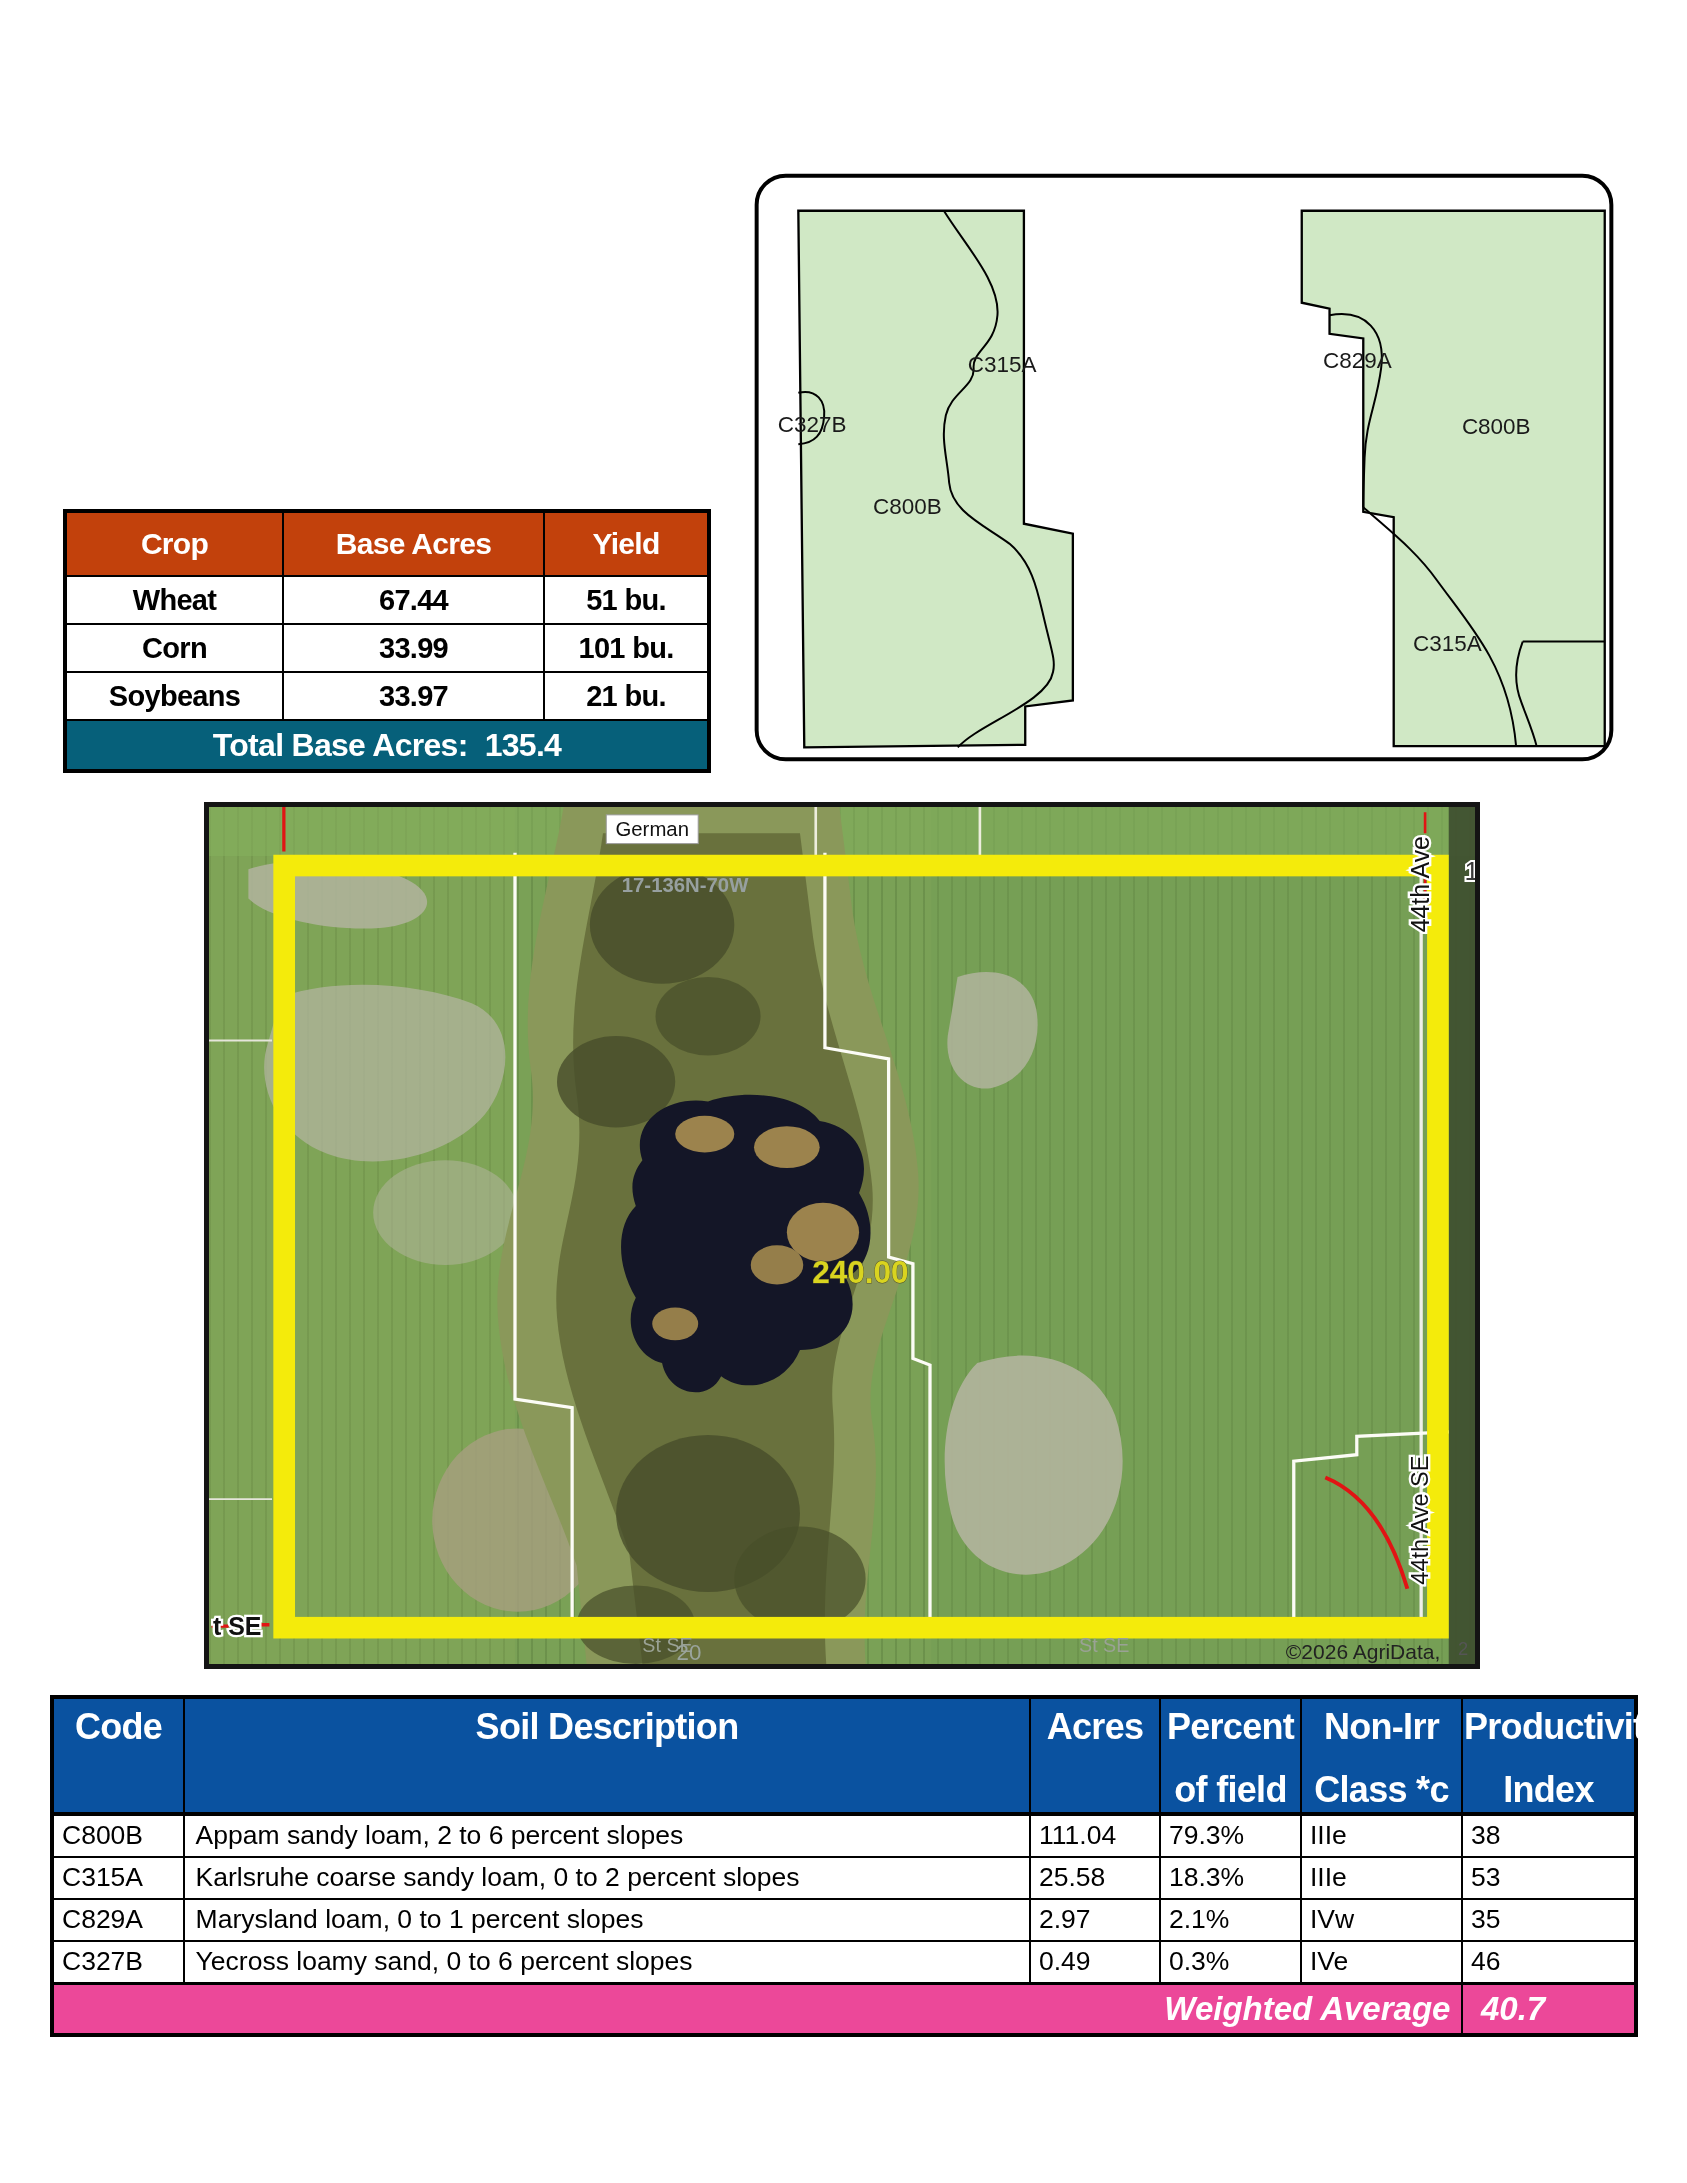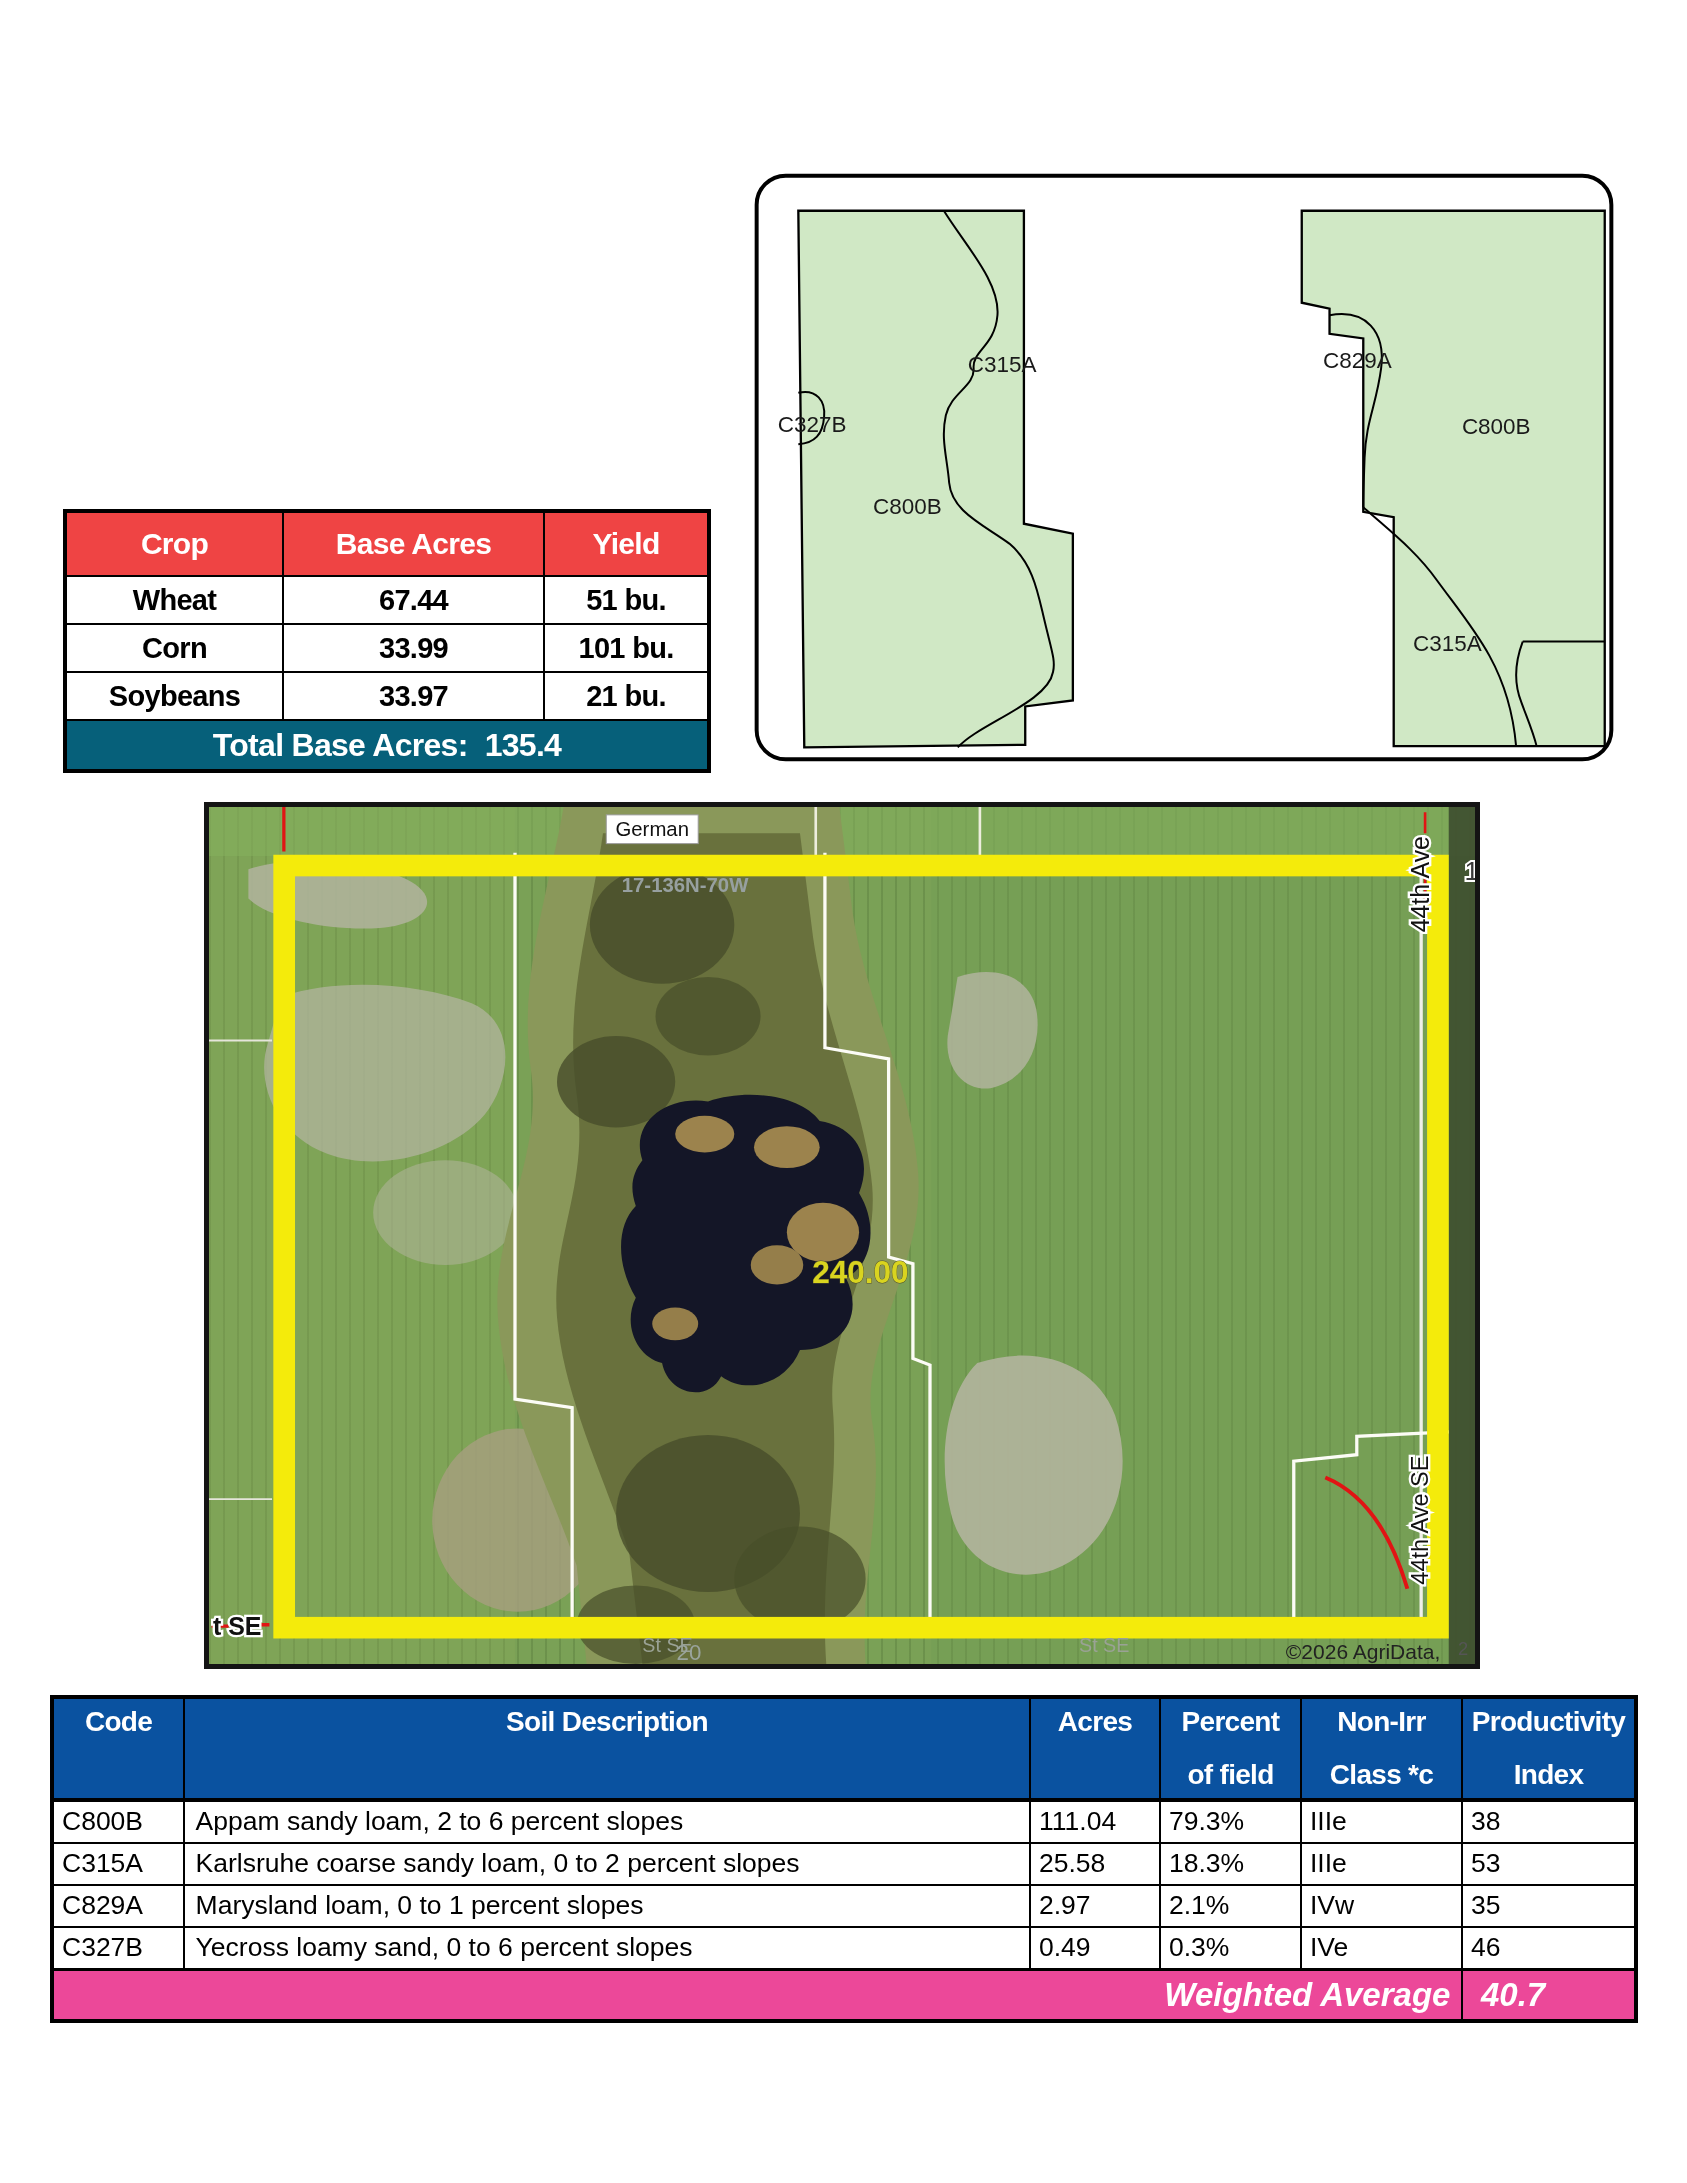--- a/index.html
+++ b/index.html
@@ -4,21 +4,21 @@
 <style>
   html,body{margin:0;padding:0;background:#ffffff;}
   body{width:1687px;height:2183px;position:relative;font-family:"Liberation Sans",sans-serif;}
   .abs{position:absolute;}
 
   
   .crop-table{left:63px;top:509px;width:645px;border-collapse:collapse;table-layout:fixed;
     border:4.6px solid #000;background:#fff;}
   .crop-table td{border:2.6px solid #000;text-align:center;vertical-align:middle;
     font-weight:700;color:#000;letter-spacing:-0.7px;}
-  .crop-table .hdr td{background:#ef4444;color:#fff;font-size:30px;height:60px;}
+  .crop-table .hdr td{background:#c2410c;color:#fff;font-size:30px;height:60px;}
   .crop-table .row td{font-size:29px;height:44px;}
   .crop-table .foot td{background:#06607a;color:#fff;font-size:32px;height:46px;}
   .foot-gap{display:inline-block;width:17px;}
 
   
   .soilmap{left:754px;top:173px;width:860px;height:589px;}
   .soilmap svg{width:100%;height:100%;display:block;}
   .parcel-label{font-family:"Liberation Sans",sans-serif;font-size:34px;fill:#1a1a1a;}
 
   
@@ -26,21 +26,21 @@
     border:5.3px solid #141414;
     background:
       repeating-linear-gradient(90deg, rgba(15,40,5,0.13) 0px, rgba(15,40,5,0.13) 2px, rgba(0,0,0,0) 2px, rgba(0,0,0,0) 14px),
       #7aa156;}
   .aerial svg{position:absolute;left:0;top:0;width:100%;height:100%;}
 
   
   .soil-table{left:50px;top:1695px;width:1585px;border-collapse:collapse;table-layout:fixed;
     border:4px solid #000;background:#fff;}
   .soil-table td{border:2px solid #000;color:#000;vertical-align:middle;}
-  .soil-table .hdr td{background:#0a52a0;color:#fff;font-weight:700;font-size:28px;
+  .soil-table .hdr td{background:#0a52a0;color:#fff;font-weight:700;font-size:36px;
     height:91px;vertical-align:top;padding-top:6.6px;text-align:center;letter-spacing:-0.7px;
     border-bottom:4px solid #000;}
   .soil-table .hdr .l2{margin-top:21px;}
   .soil-table .row td{font-size:26.5px;height:38px;text-align:left;padding-left:8px;}
   .soil-table .row td.desc{padding-left:10.6px;}
   .soil-table .foot td{background:#ec4899;color:#fff;height:46px;font-size:33px;
     font-weight:700;font-style:italic;border-top:3.3px solid #000;}
   .soil-table .foot .wa{text-align:right;padding-right:10.6px;}
   .soil-table .foot .wv{text-align:left;padding-left:18px;}
 </style>

